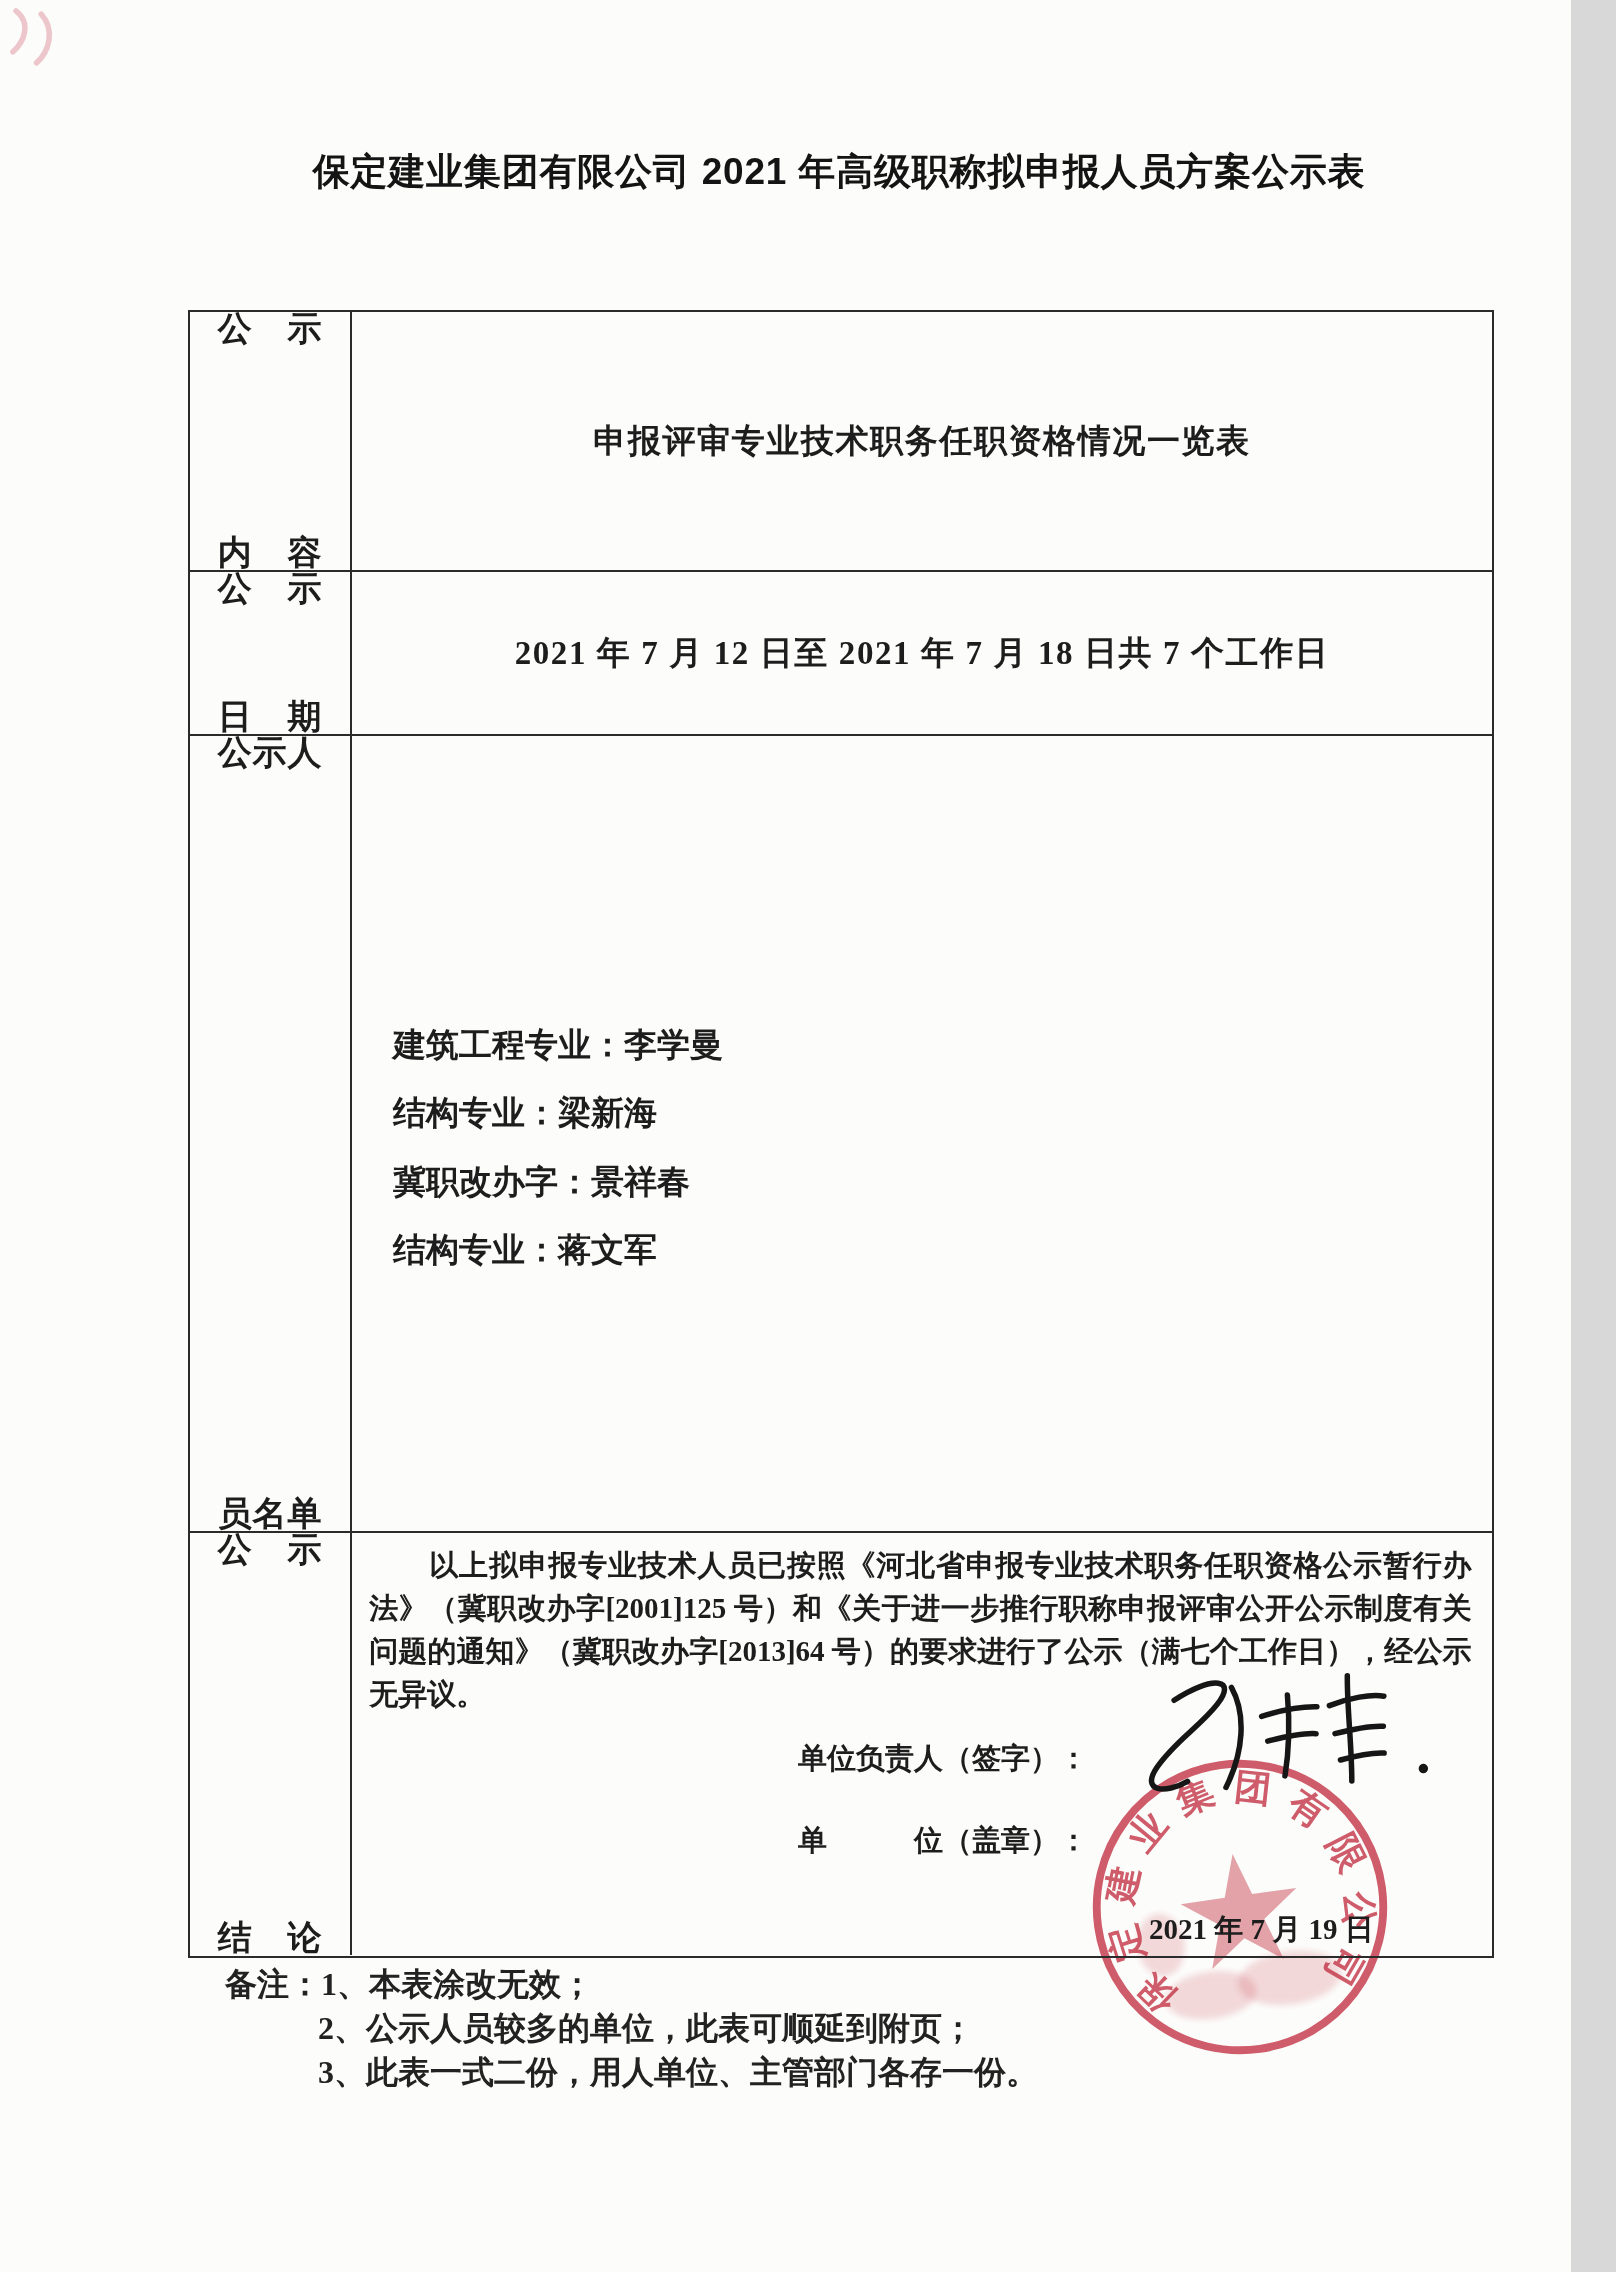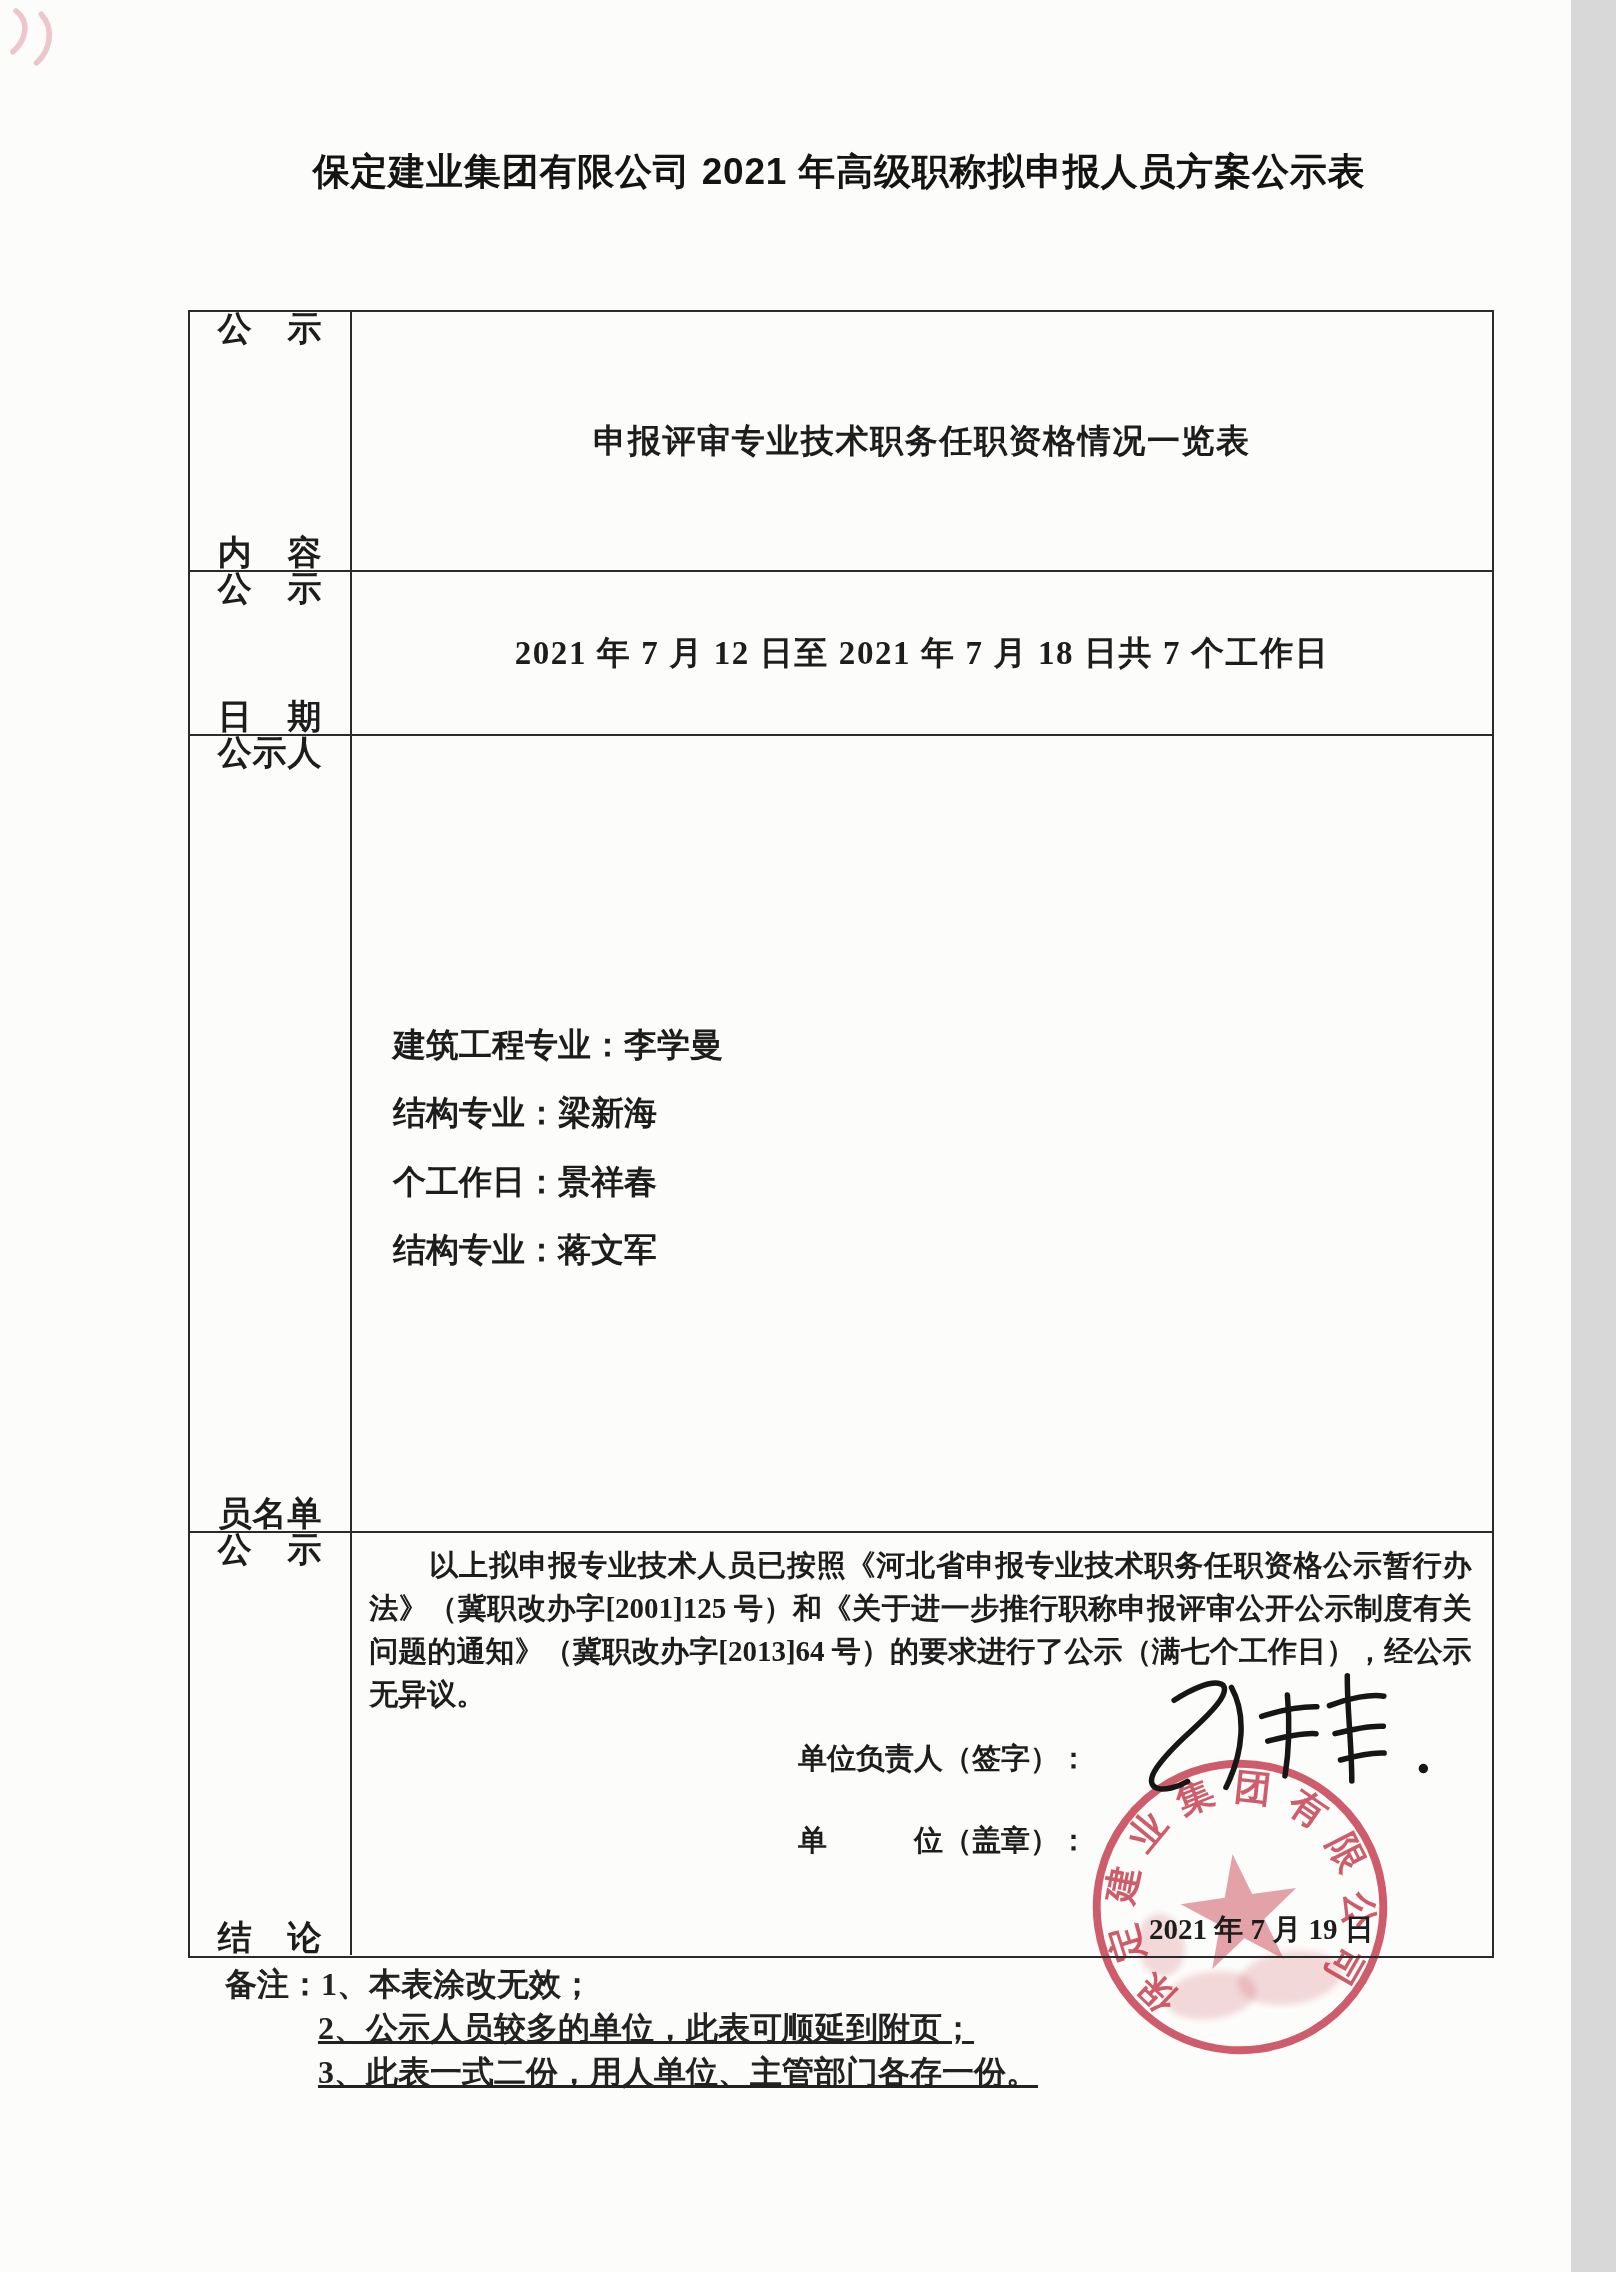--- a/index.html
+++ b/index.html
@@ -60,21 +60,21 @@
   .issue-date{ position:absolute; left:797px; top:377px; white-space:nowrap;}
   
   .signature-svg{ position:absolute; left:1102px; top:1664px; width:362px; height:142px;
     transform:rotate(-5deg);}
   .sig-stroke{ fill:none; stroke:#161616; stroke-width:7; stroke-linecap:round;}
   
   .notes-block{
     position:absolute; left:225px; top:1962px;
     font-size:32px; font-weight:600; line-height:44px; color:#222;
   }
-  .note-indent{ margin-left:93px;text-decoration:underline;}
+  .note-indent{ margin-left:93px;}
   
   .artifact-topleft{ position:absolute; left:4.7px; top:3.2px; opacity:.25;}
   .artifact-dash{ position:absolute; left:1579px; top:958px; width:22px; height:4.7px;
     background:#8f8f8f; opacity:.55; border-radius:2.4px;}
 </style>
 </head>
 <body>
 
 <div id="page">
 
@@ -118,21 +118,21 @@
       <span>2021 年 7 月 12 日至 2021 年 7 月 18 日共 7 个工作日</span>
     </div>
 
     <div class="cell label-cell">
       <span>公示人</span>
       <span>员名单</span>
     </div>
     <div class="cell last-col people-cell">
       <div>建筑工程专业：李学曼</div>
       <div>结构专业：梁新海</div>
-      <div>个工作日：景祥春</div>
+      <div>冀职改办字：景祥春</div>
       <div>结构专业：蒋文军</div>
     </div>
 
     <div class="cell last-row label-cell">
       <span>公　示</span>
       <span>结　论</span>
     </div>
     <div class="cell last-col last-row conclusion-cell">
       <div class="conclusion-paragraph">以上拟申报专业技术人员已按照《河北省申报专业技术职务任职资格公示暂行办法》（冀职改办字[2001]125 号）和《关于进一步推行职称申报评审公开公示制度有关问题的通知》（冀职改办字[2013]64 号）的要求进行了公示（满七个工作日），经公示无异议。</div>
       <div class="signer-label">单位负责人（签字）：</div>

